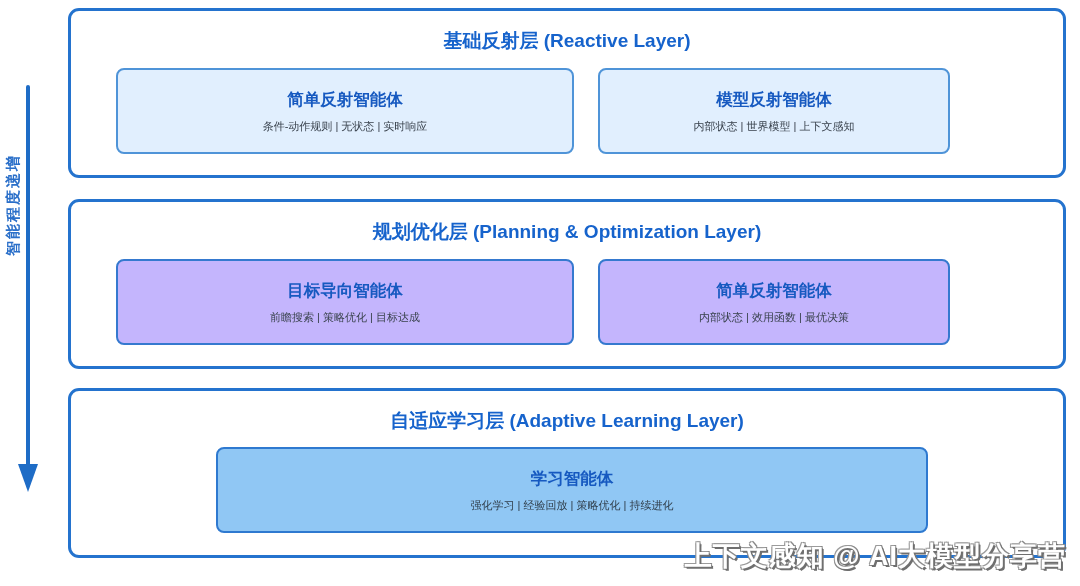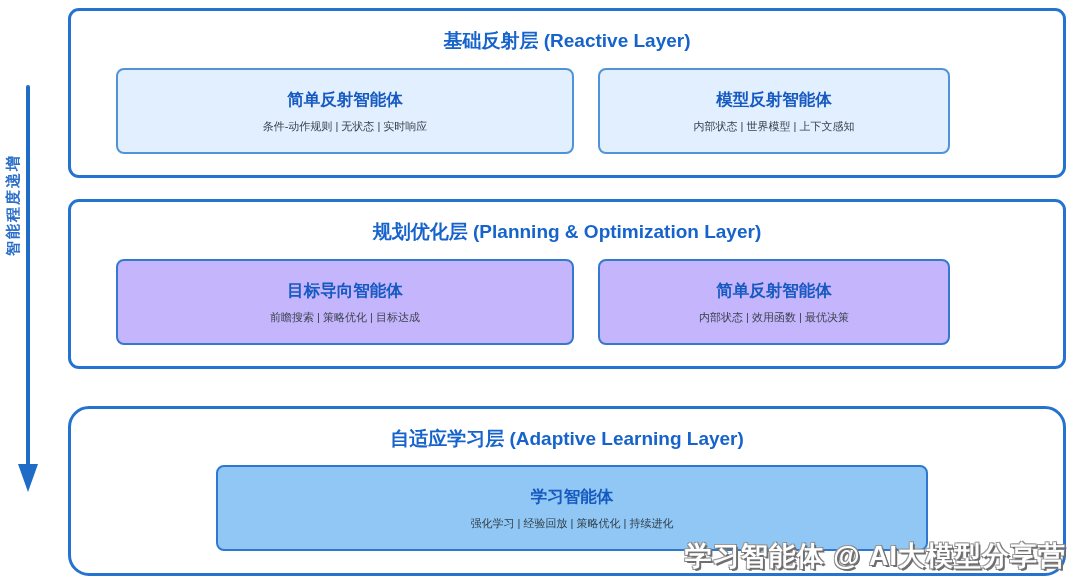--- a/index.html
+++ b/index.html
@@ -26,21 +26,21 @@
   }
 
   
   .layer {
     position: absolute; left: 68px; width: 998px; height: 170px;
     background: #ffffff;
     border: 3px solid #2473ce; border-radius: 11px;
   }
   .layer-1 { top: 8px; }
   .layer-2 { top: 199px; }
-  .layer-3 { top: 406px; border-radius: 21px; }
+  .layer-3 { top: 388px; }
   .layer-title {
     margin-top: 17px; text-align: center;
     font-size: 19px; font-weight: bold; color: #1663cc;
   }
 
   
   .agent {
     position: absolute; top: 57px; height: 86px;
     border-radius: 8px; border: 2px solid #4f94d8;
     display: flex; flex-direction: column; align-items: center; justify-content: center;
@@ -105,13 +105,13 @@
 </div>
 
 <div class="layer layer-3">
   <div class="layer-title">自适应学习层 (Adaptive Learning Layer)</div>
   <div class="agent agent-center">
     <div class="agent-name">学习智能体</div>
     <div class="agent-features">强化学习 | 经验回放 | 策略优化 | 持续进化</div>
   </div>
 </div>
 
-<div class="watermark">学习智能体 @ AI大模型分享营</div>
+<div class="watermark">上下文感知 @ AI大模型分享营</div>
 
 </body></html>

